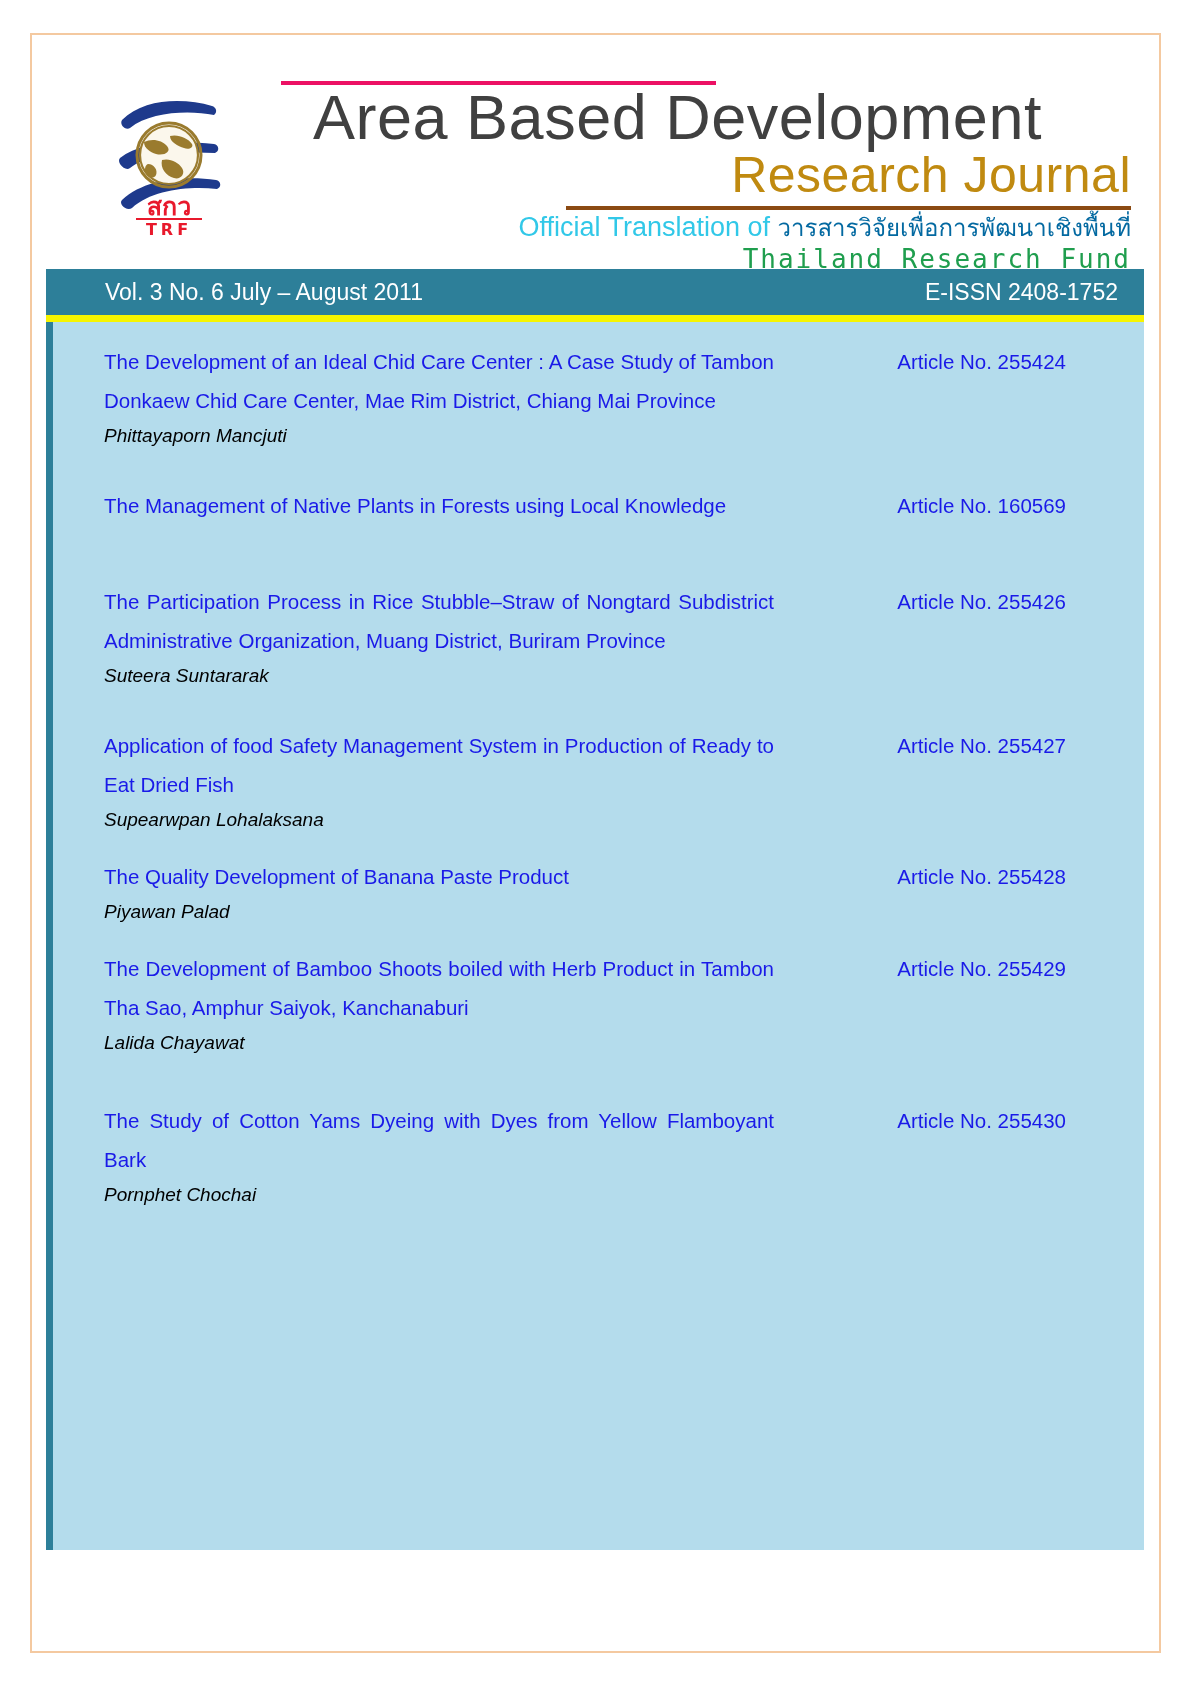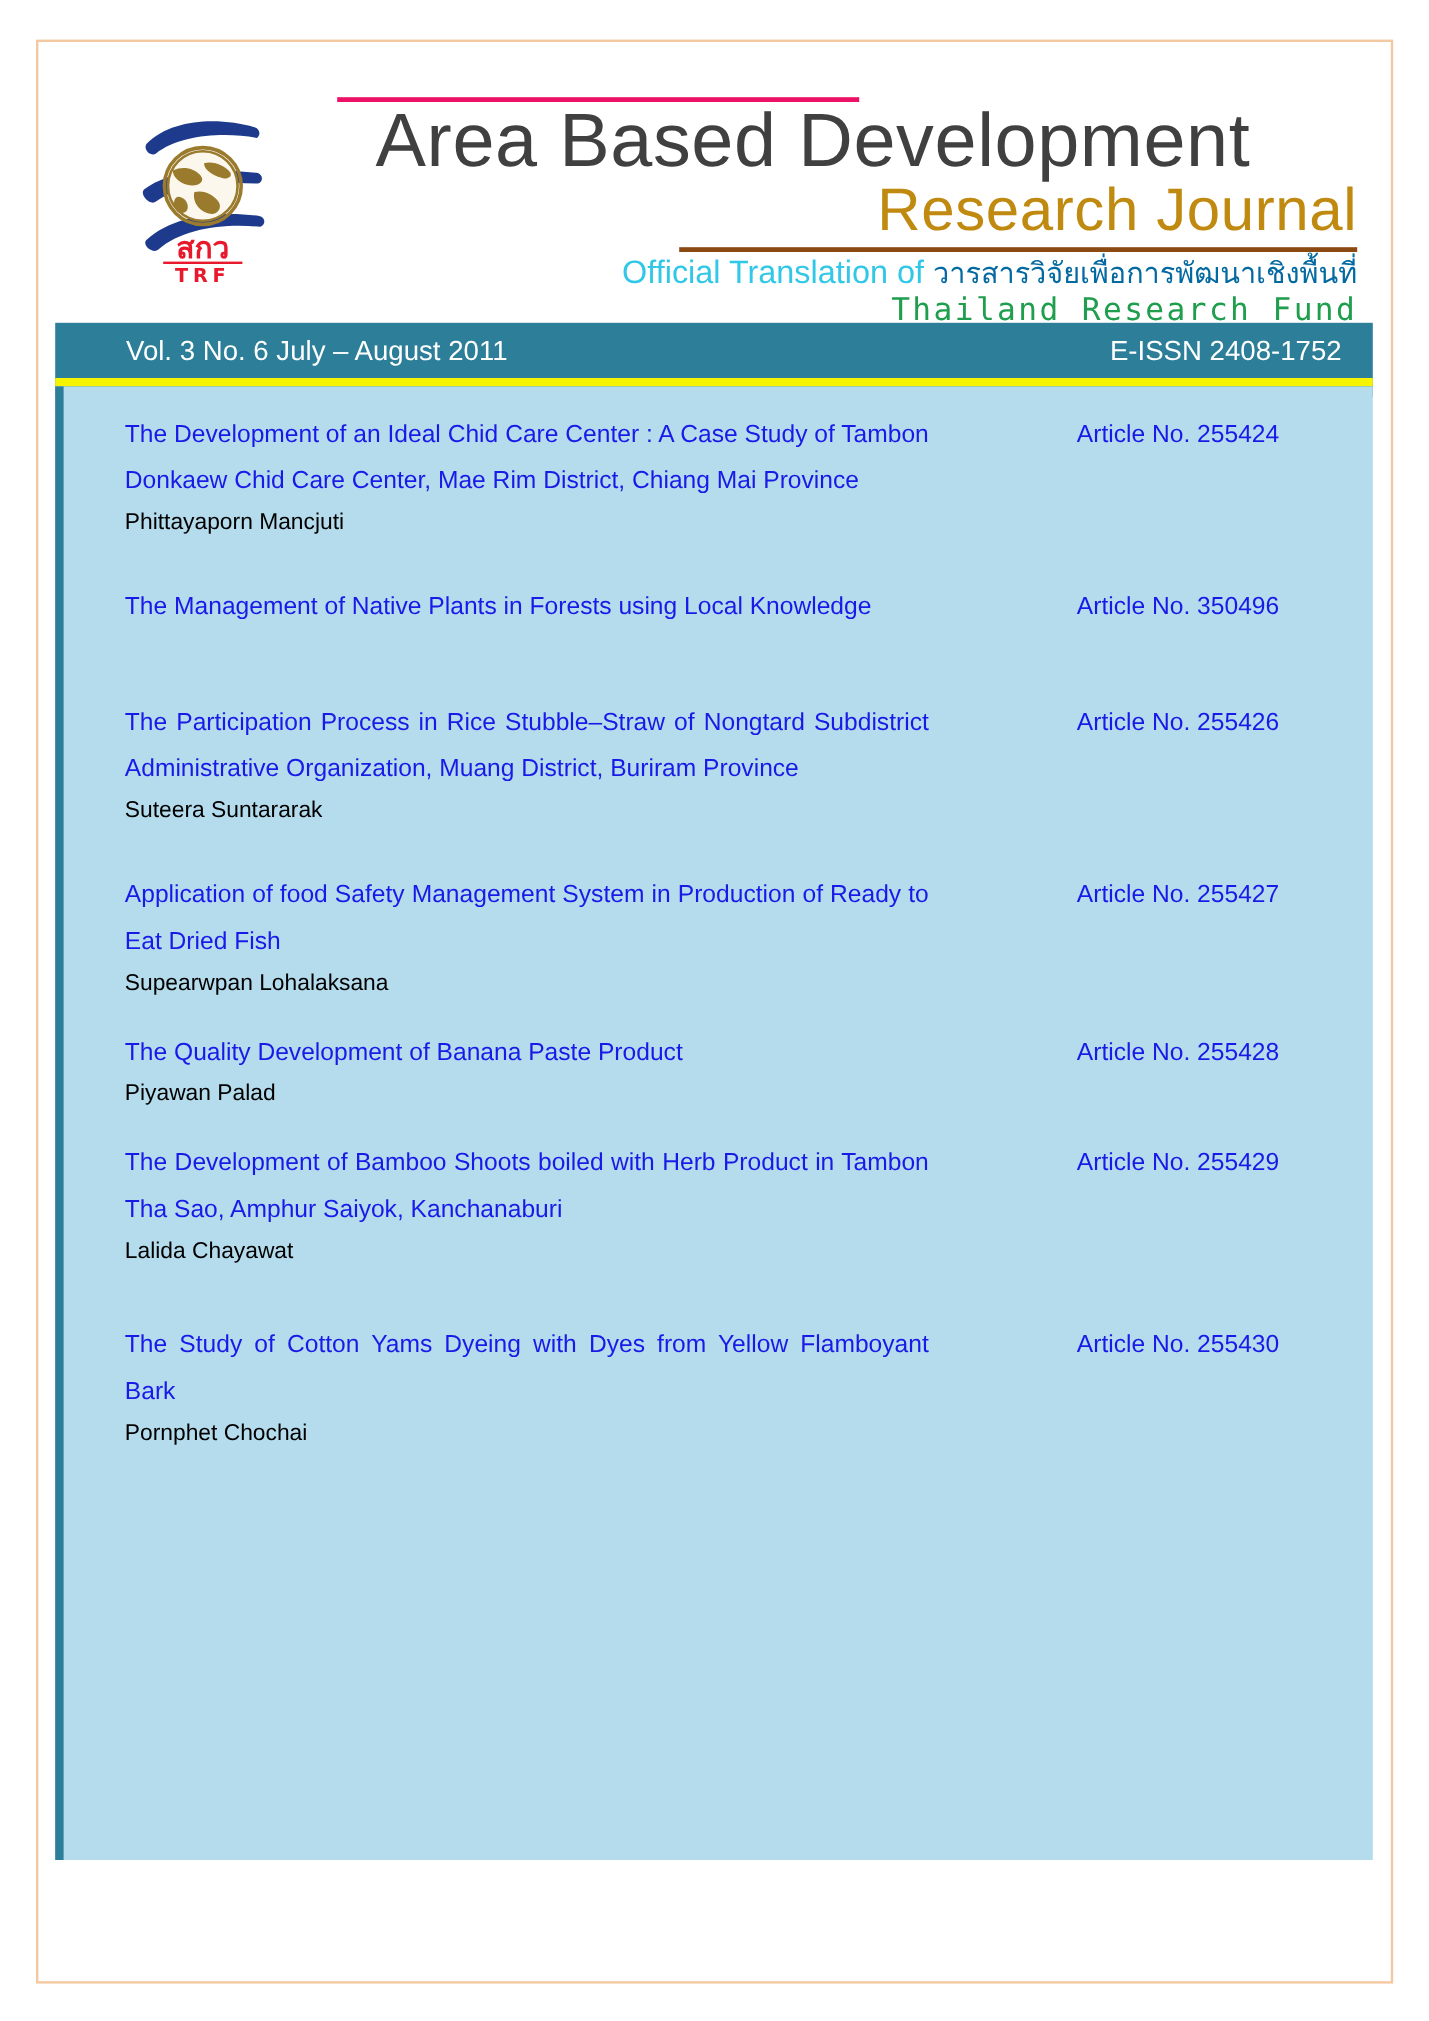--- a/index.html
+++ b/index.html
@@ -216,20 +216,21 @@
     text-align: right;
     color: #1a1ae8;
     font-size: 20.5px;
     line-height: 39px;
     white-space: nowrap;
     padding-right: 18px;
     box-sizing: border-box;
   }
   .entry-author {
     color: #000000;
+    font-style: italic;
     font-size: 19px;
     line-height: 30px;
     margin-top: 1px;
   }
 
   .sp-lg { height: 35px; }
   .sp-md { height: 22px; }
   .sp-sm { height: 8px; }
 </style>
 </head>
@@ -292,21 +293,21 @@
           <div class="entry-title justified">The Development of an Ideal Chid Care Center : A Case Study of Tambon Donkaew Chid Care Center, Mae Rim District, Chiang Mai Province</div>
           <div class="entry-num">Article No. 255424</div>
         </div>
         <div class="entry-author">Phittayaporn Mancjuti</div>
       </div>
       <div class="sp-lg"></div>
 
       <div class="entry">
         <div class="entry-row">
           <div class="entry-title">The Management of Native Plants in Forests using Local Knowledge</div>
-          <div class="entry-num">Article No. 350496</div>
+          <div class="entry-num">Article No. 160569</div>
         </div>
       </div>
       <div class="sp-lg"></div>
       <div class="sp-md"></div>
 
       <div class="entry">
         <div class="entry-row">
           <div class="entry-title justified">The Participation Process in Rice Stubble–Straw of Nongtard Subdistrict Administrative Organization, Muang District, Buriram Province</div>
           <div class="entry-num">Article No. 255426</div>
         </div>

